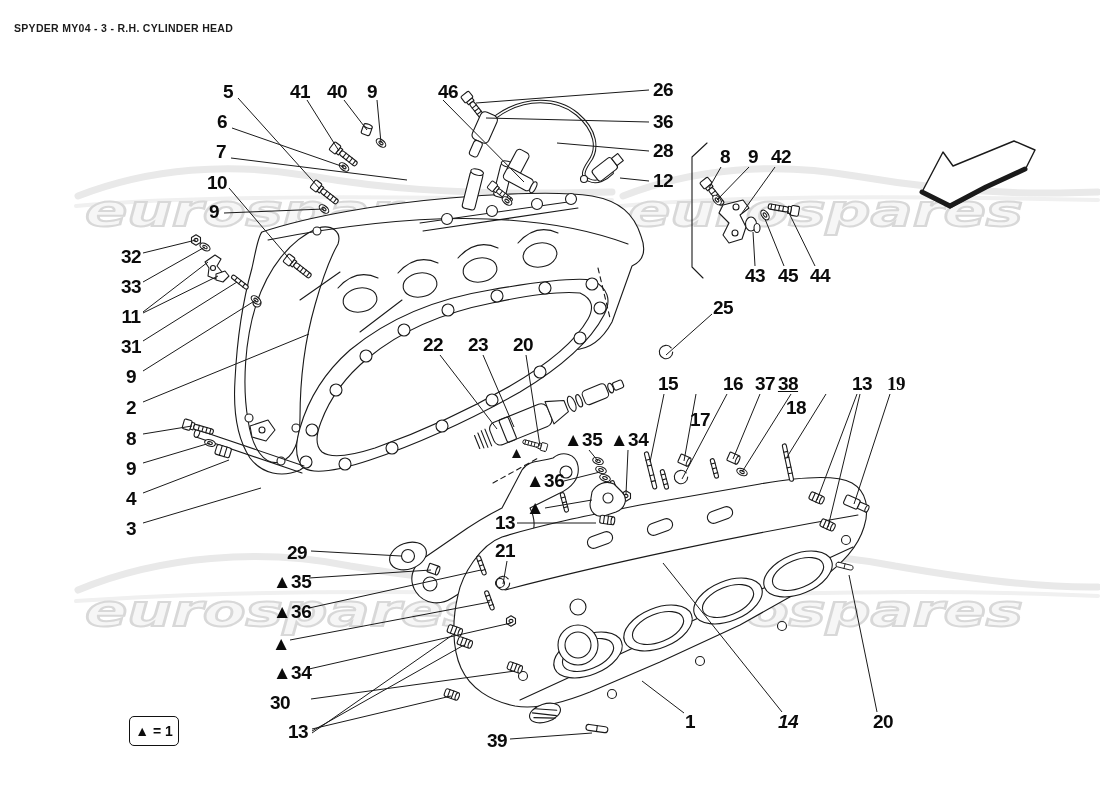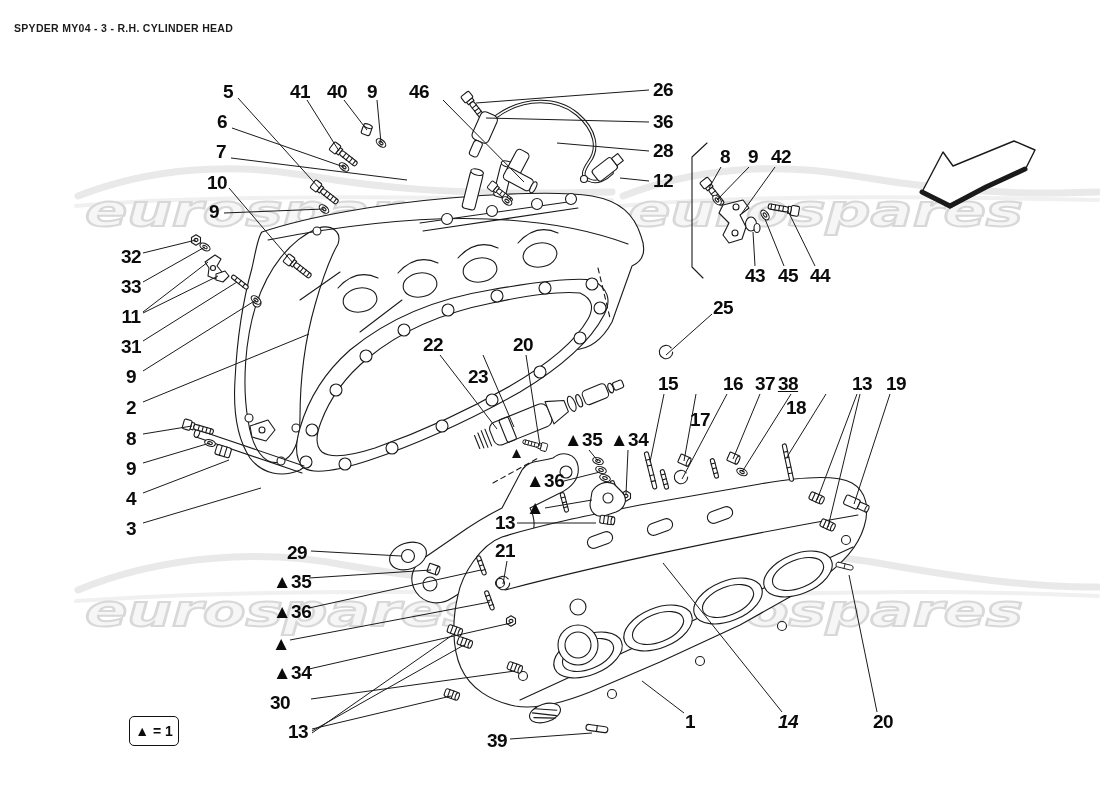--- a/index.html
+++ b/index.html
@@ -435,21 +435,21 @@
         <line x1="782" y1="712" x2="663" y2="563" class="leader"></line>
         <line x1="877" y1="712" x2="849" y2="575" class="leader"></line>
       </g>
   </svg>
 
   <div class="callout-layer" id="callout-layer">
       <div class="callout" style="left: 228px; top: 92px;">5</div>
       <div class="callout" style="left: 300px; top: 92px;">41</div>
       <div class="callout" style="left: 337px; top: 92px;">40</div>
       <div class="callout" style="left: 372px; top: 92px;">9</div>
-      <div class="callout" style="left: 419px; top: 92px;">46</div>
+      <div class="callout" style="left: 448px; top: 92px;">46</div>
       <div class="callout" style="left: 663px; top: 90px;">26</div>
       <div class="callout" style="left: 663px; top: 122px;">36</div>
       <div class="callout" style="left: 663px; top: 151px;">28</div>
       <div class="callout" style="left: 663px; top: 181px;">12</div>
       <div class="callout" style="left: 222px; top: 122px;">6</div>
       <div class="callout" style="left: 221px; top: 152px;">7</div>
       <div class="callout" style="left: 217px; top: 183px;">10</div>
       <div class="callout" style="left: 214px; top: 212px;">9</div>
       <div class="callout" style="left: 131px; top: 257px;">32</div>
       <div class="callout" style="left: 131px; top: 287px;">33</div>
@@ -462,30 +462,30 @@
       <div class="callout" style="left: 131px; top: 499px;">4</div>
       <div class="callout" style="left: 131px; top: 529px;">3</div>
       <div class="callout" style="left: 725px; top: 157px;">8</div>
       <div class="callout" style="left: 753px; top: 157px;">9</div>
       <div class="callout" style="left: 781px; top: 157px;">42</div>
       <div class="callout" style="left: 755px; top: 276px;">43</div>
       <div class="callout" style="left: 788px; top: 276px;">45</div>
       <div class="callout" style="left: 820px; top: 276px;">44</div>
       <div class="callout" style="left: 723px; top: 308px;">25</div>
       <div class="callout" style="left: 433px; top: 345px;">22</div>
-      <div class="callout" style="left: 478px; top: 345px; margin-top: 32px;">23</div>
+      <div class="callout" style="left: 478px; top: 345px;">23</div>
       <div class="callout" style="left: 523px; top: 345px;">20</div>
       <div class="callout" style="left: 668px; top: 384px;">15</div>
       <div class="callout" style="left: 700px; top: 396px; margin-top: 24px;">17</div>
       <div class="callout" style="left: 733px; top: 384px;">16</div>
       <div class="callout" style="left: 765px; top: 384px; text-align: center;">37</div>
       <div class="callout" style="left: 788px; top: 384px; text-decoration: underline;">38</div>
       <div class="callout" style="left: 796px; top: 384px; margin-top: 24px;">18</div>
       <div class="callout" style="left: 862px; top: 384px;">13</div>
-      <div class="callout" style="left: 896px; top: 384px;">19</div>
+      <div class="callout" style="left: 896px; top: 384px; font-family: Liberation Serif, serif;">19</div>
       <div class="callout" style="left: 583px; top: 440px;">▲35</div>
       <div class="callout" style="left: 629px; top: 440px;">▲34</div>
       <div class="callout" style="left: 545px; top: 481px;">▲36</div>
       <div class="callout" style="left: 535px; top: 508px;">▲</div>
       <div class="callout" style="left: 505px; top: 523px;">13</div>
       <div class="callout" style="left: 505px; top: 551px;">21</div>
       <div class="callout" style="left: 297px; top: 553px;">29</div>
       <div class="callout" style="left: 292px; top: 582px;">▲35</div>
       <div class="callout" style="left: 292px; top: 612px;">▲36</div>
       <div class="callout" style="left: 281px; top: 644px;">▲</div>

